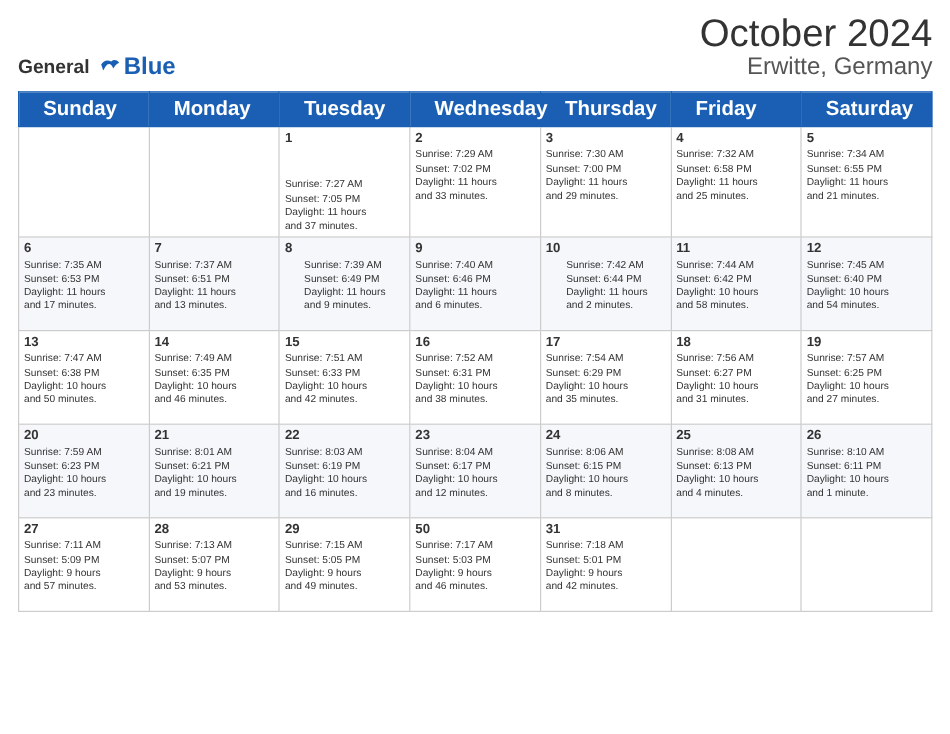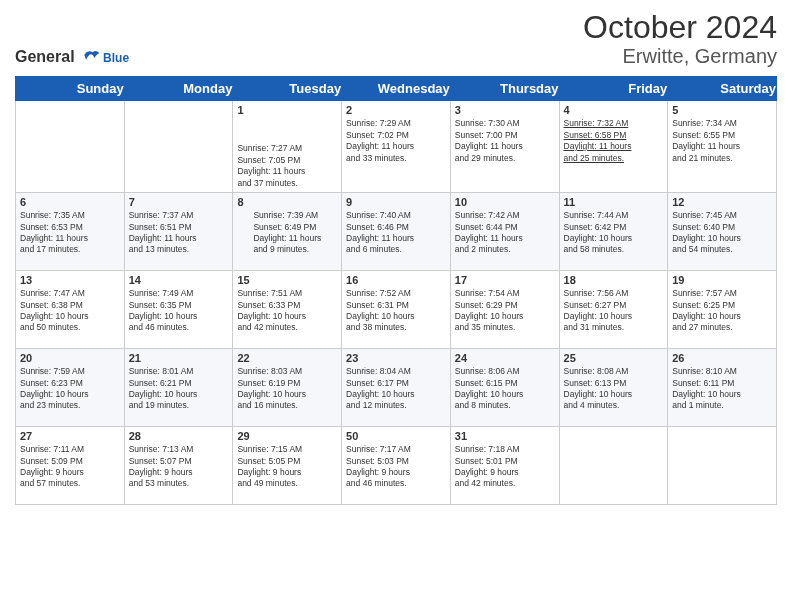--- a/index.html
+++ b/index.html
@@ -45,24 +45,24 @@
       color: #555;
     }
     table {
       width: 100%;
       border-collapse: collapse;
       table-layout: fixed;
     }
     thead tr th {
       background: #1a5fb4;
       color: #fff;
-      font-size: 13px;
+      font-size: 17px;
       font-weight: bold;
-      padding: 4px 0;
-      text-align: right;
+      padding: 4px 20px;
+      text-align: left;
       border: 1px solid #1a5fb4;
     }
     tbody tr td {
       border: 1px solid #ccc;
       vertical-align: top;
       padding: 3px 4px;
       font-size: 9px;
       color: #333;
       height: 78px;
     }
@@ -95,21 +95,21 @@
   <div class="header">
     <div class="logo">
       <div>
         <div style="display:flex;align-items:center;">
           <div style="font-size:16px;font-weight:bold;line-height:1.1;">
             <span style="color:#333;">General</span>
             <svg class="logo-icon" viewBox="0 0 24 24" style="display:inline-block;vertical-align:middle;">
               <path d="M4 8 Q8 2 14 5 Q18 2 22 6 Q18 8 16 12 Q14 6 10 8 Q8 10 6 14 Z" fill="#1a5fb4"></path>
             </svg>
           </div>
-          <div style="font-size:12px;font-weight:bold;color:#1a5fb4;margin-left:2px;">Blue</div>
+          <div style="font-size:20px;font-weight:bold;color:#1a5fb4;margin-left:2px;">Blue</div>
         </div>
       </div>
     </div>
     <div class="title-block">
       <div class="month-title">October 2024</div>
       <div class="subtitle">Erwitte, Germany</div>
     </div>
   </div>
 
   <table>
@@ -144,21 +144,21 @@
           </td>
           <td>
             <span class="day-number">3</span>
             <div class="cell-text" style="white-space: pre-line;">Sunrise: 7:30 AM
 Sunset: 7:00 PM
 Daylight: 11 hours
 and 29 minutes.</div>
           </td>
           <td>
             <span class="day-number">4</span>
-            <div class="cell-text" style="white-space: pre-line; text-decoration: underline;">Sunrise: 7:32 AM
+            <div class="cell-text" style="white-space: pre-line;">Sunrise: 7:32 AM
 Sunset: 6:58 PM
 Daylight: 11 hours
 and 25 minutes.</div>
           </td>
           <td>
             <span class="day-number">5</span>
             <div class="cell-text" style="white-space: pre-line;">Sunrise: 7:34 AM
 Sunset: 6:55 PM
 Daylight: 11 hours
 and 21 minutes.</div>
@@ -188,21 +188,21 @@
           </td>
           <td>
             <span class="day-number">9</span>
             <div class="cell-text" style="white-space: pre-line;">Sunrise: 7:40 AM
 Sunset: 6:46 PM
 Daylight: 11 hours
 and 6 minutes.</div>
           </td>
           <td>
             <span class="day-number">10</span>
-            <div class="cell-text" style="white-space: pre-line;">Sunrise: 7:42 AM
+            <div class="cell-text" style="white-space: pre-line; margin-left: 17px;">Sunrise: 7:42 AM
 Sunset: 6:44 PM
 Daylight: 11 hours
 and 2 minutes.</div>
           </td>
           <td>
             <span class="day-number">11</span>
             <div class="cell-text" style="white-space: pre-line;">Sunrise: 7:44 AM
 Sunset: 6:42 PM
 Daylight: 10 hours
 and 58 minutes.</div>

